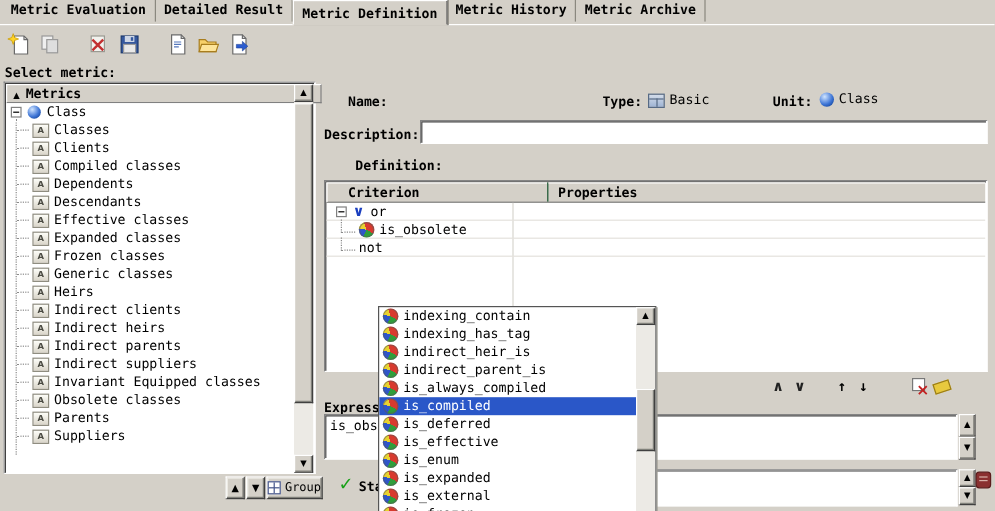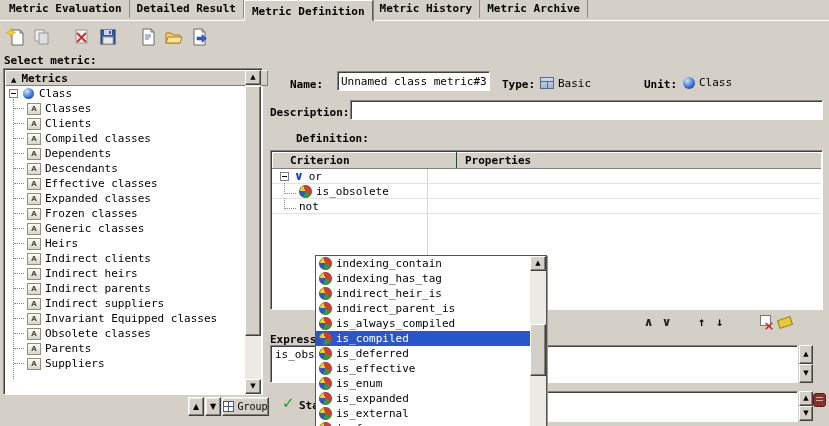--- a/index.html
+++ b/index.html
@@ -323,23 +323,22 @@
   </div>
   <div class="btn3d abs" style="left:205px;top:397px;width:16px;height:19px;">
     <span class="mini-arrow">▼</span>
   </div>
   <div class="btn3d abs" style="left:222px;top:397px;width:47px;height:19px;font-size:10px;">
     <span class="grid-ic"></span>
     <span>Group</span>
   </div>
 
   <div class="abs lbl" style="left:270px;top:78px;margin-left:20px;">Name:</div>
-  <input class="txt abs" style="left: 337px; top: 71px; width: 153px; height: 20px;" value="Unnamed class metric#3">
   <div class="abs lbl" style="left:502px;top:78px;">Type:</div>
-  <div class="abs" style="left:540px;top:77px;display:flex;align-items:flex-start;gap:4px;">
+  <div class="abs" style="left:540px;top:77px;display:flex;align-items:center;gap:4px;">
     <span class="type-icon"></span>
     <span>Basic</span>
   </div>
   <div class="abs lbl" style="left:644px;top:78px;">Unit:</div>
   <div class="abs" style="left:683px;top:76px;display:flex;align-items:center;gap:4px;">
     <span class="sphere" style="width:12px;height:12px;"></span>
     <span>Class</span>
   </div>
 
   <div class="abs lbl" style="left:270px;top:106px;">Description:</div>

